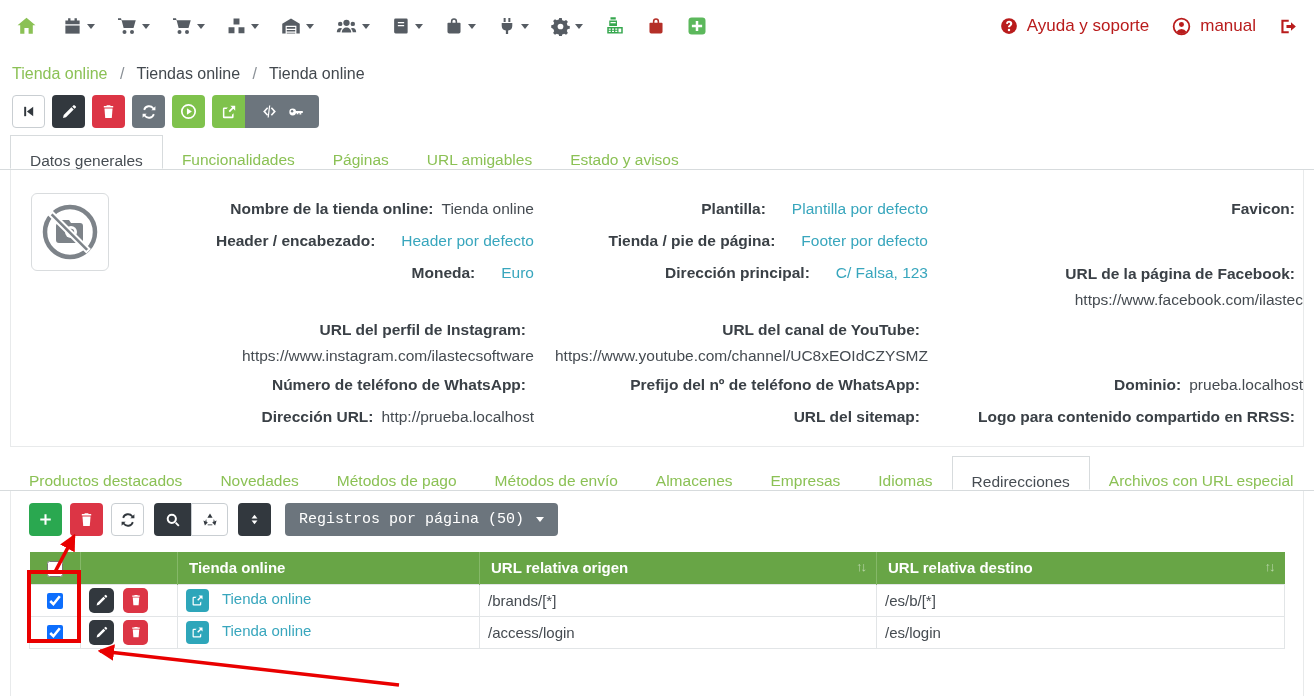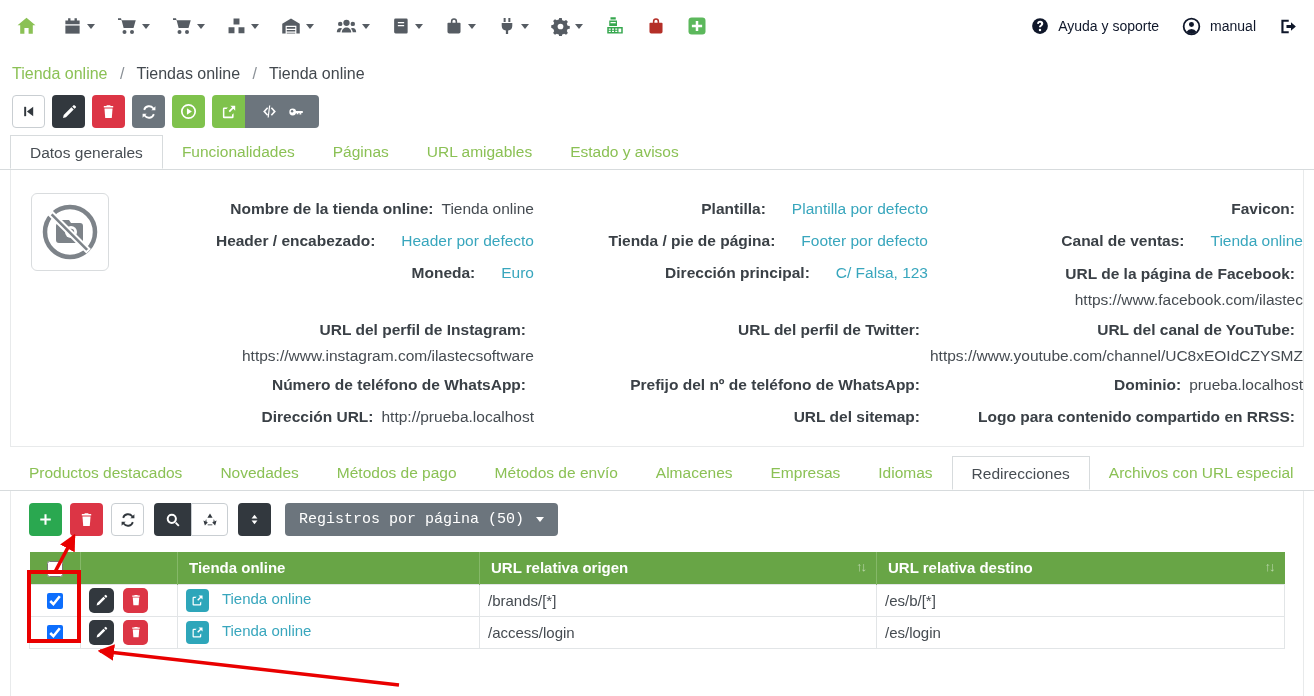--- a/index.html
+++ b/index.html
@@ -15,21 +15,21 @@
   
   .navbar { display:flex; align-items:center; height:52px; padding:0 16px; }
   .nav-left { display:flex; align-items:center; }
   .nav-item { display:flex; align-items:center; gap:5px; margin-right:22px; color:#565c63; cursor:pointer; }
   .nav-item.first { margin-right:26px; }
   .caret { width:0; height:0; border-left:4px solid transparent; border-right:4px solid transparent; border-top:5px solid #565c63; }
   .c-green { color:#8bc155; }
   .c-green2 { color:#36a74e; }
   .c-red { color:#b42f28; }
   .c-plus { color:#5cb85c; }
-  .nav-right { margin-left:auto; display:flex; align-items:center; gap:9px; color:#0f172a; font-size:14px;justify-content:center; }
+  .nav-right { margin-left:auto; display:flex; align-items:center; gap:9px; color:#b91c1c; font-size:17px;justify-content:center; }
   .nav-right .lbl { margin-right:14px; cursor:pointer; }
 
   
   .crumbs { padding:13px 12px 9px; font-size:16px; }
   .crumb-first { color:#8bc155; cursor:pointer; }
   .crumb-sep { color:#8a9096; margin:0 8px; }
   .crumb { color:#42484e; }
 
   
   .rec-toolbar { display:flex; gap:7px; padding:3px 12px 0; align-items:center; }
@@ -38,21 +38,21 @@
   .b-dark { background:#32383e; }
   .b-red { background:#dc3545; }
   .b-gray { background:#6c757d; }
   .b-green { background:#7fc24c; }
   .btn-group { display:flex; }
   .bg-left { border-radius:4px 0 0 4px; }
   .graypair { background:#6c757d; border-radius:0 4px 4px 0; display:flex; align-items:center; justify-content:center; gap:10px; width:74px; height:33px; color:#fff; cursor:pointer; }
 
   
   .tabs { display:flex; border-bottom:1px solid #d7dbdd; margin-top:7px; padding:0 10px; font-size:15.5px; }
-  .tab { padding:0 19px; line-height:33px; height:34px; color:#8bc155; cursor:pointer; white-space:nowrap; }
+  .tab { padding:8px 19px; line-height:33px; height:34px; color:#8bc155; cursor:pointer; white-space:nowrap; }
   .tab.active { background:#fff; border:1px solid #d7dbdd; border-bottom:1px solid #fff; margin-bottom:-1px; color:#474d53; }
 
   
   .details { position:relative; margin:0 10px; border-left:1px solid #e8eaeb; border-right:1px solid #e8eaeb; border-bottom:1px solid #e8eaeb; padding:23px 0 13px 20px; overflow:hidden; }
   .thumb { position:absolute; left:20px; top:23px; width:78px; height:78px; border:1px solid #d9dcde; border-radius:6px; display:flex; align-items:center; justify-content:center; color:#7d8destroy389; color:#7d8389; }
   .fgrid { margin-left:107px;text-align:right; }
   .frow { display:grid; grid-template-columns:396px 394px 1fr; }
   .field { line-height:32px; font-size:15.5px; white-space:nowrap; overflow:hidden; }
   .flabel { font-weight:700; color:#3a4046; margin-right:8px; }
   .fvalue { color:#454b51; }
@@ -378,38 +378,33 @@
   </div>
   <div class="fgrid">
     <div class="frow">
       <div class="field"><span class="flabel">Nombre de la tienda online:</span><span class="fvalue">Tienda online</span></div>
       <div class="field"><span class="flabel">Plantilla:</span><span class="fvalue link">Plantilla por defecto</span></div>
       <div class="field"><span class="flabel">Favicon:</span><span class="fvalue"></span></div>
     </div>
     <div class="frow">
       <div class="field"><span class="flabel">Header / encabezado:</span><span class="fvalue link">Header por defecto</span></div>
       <div class="field"><span class="flabel">Tienda / pie de página:</span><span class="fvalue link">Footer por defecto</span></div>
-      <div class="field"><span class="flabel">Canal de ventas:</span><span class="fvalue link">Tienda online</span></div>
     </div>
     <div class="frow">
       <div class="field"><span class="flabel">Moneda:</span><span class="fvalue link">Euro</span></div>
       <div class="field"><span class="flabel">Dirección principal:</span><span class="fvalue link">C/ Falsa, 123</span></div>
       <div class="field stacked">
           <span class="flabel">URL de la página de Facebook:</span>
           <span class="fvalue">https://www.facebook.com/ilastec</span>
         </div>
     </div>
     <div class="frow">
       <div class="field stacked">
           <span class="flabel">URL del perfil de Instagram:</span>
           <span class="fvalue">https://www.instagram.com/ilastecsoftware</span>
-        </div>
-      <div class="field stacked">
-          <span class="flabel">URL del perfil de Twitter:</span>
-          <span class="fvalue"></span>
         </div>
       <div class="field stacked">
           <span class="flabel">URL del canal de YouTube:</span>
           <span class="fvalue">https://www.youtube.com/channel/UC8xEOIdCZYSMZ</span>
         </div>
     </div>
     <div class="frow">
       <div class="field"><span class="flabel">Número de teléfono de WhatsApp:</span><span class="fvalue"></span></div>
       <div class="field"><span class="flabel">Prefijo del nº de teléfono de WhatsApp:</span><span class="fvalue"></span></div>
       <div class="field"><span class="flabel">Dominio:</span><span class="fvalue">prueba.localhost</span></div>

